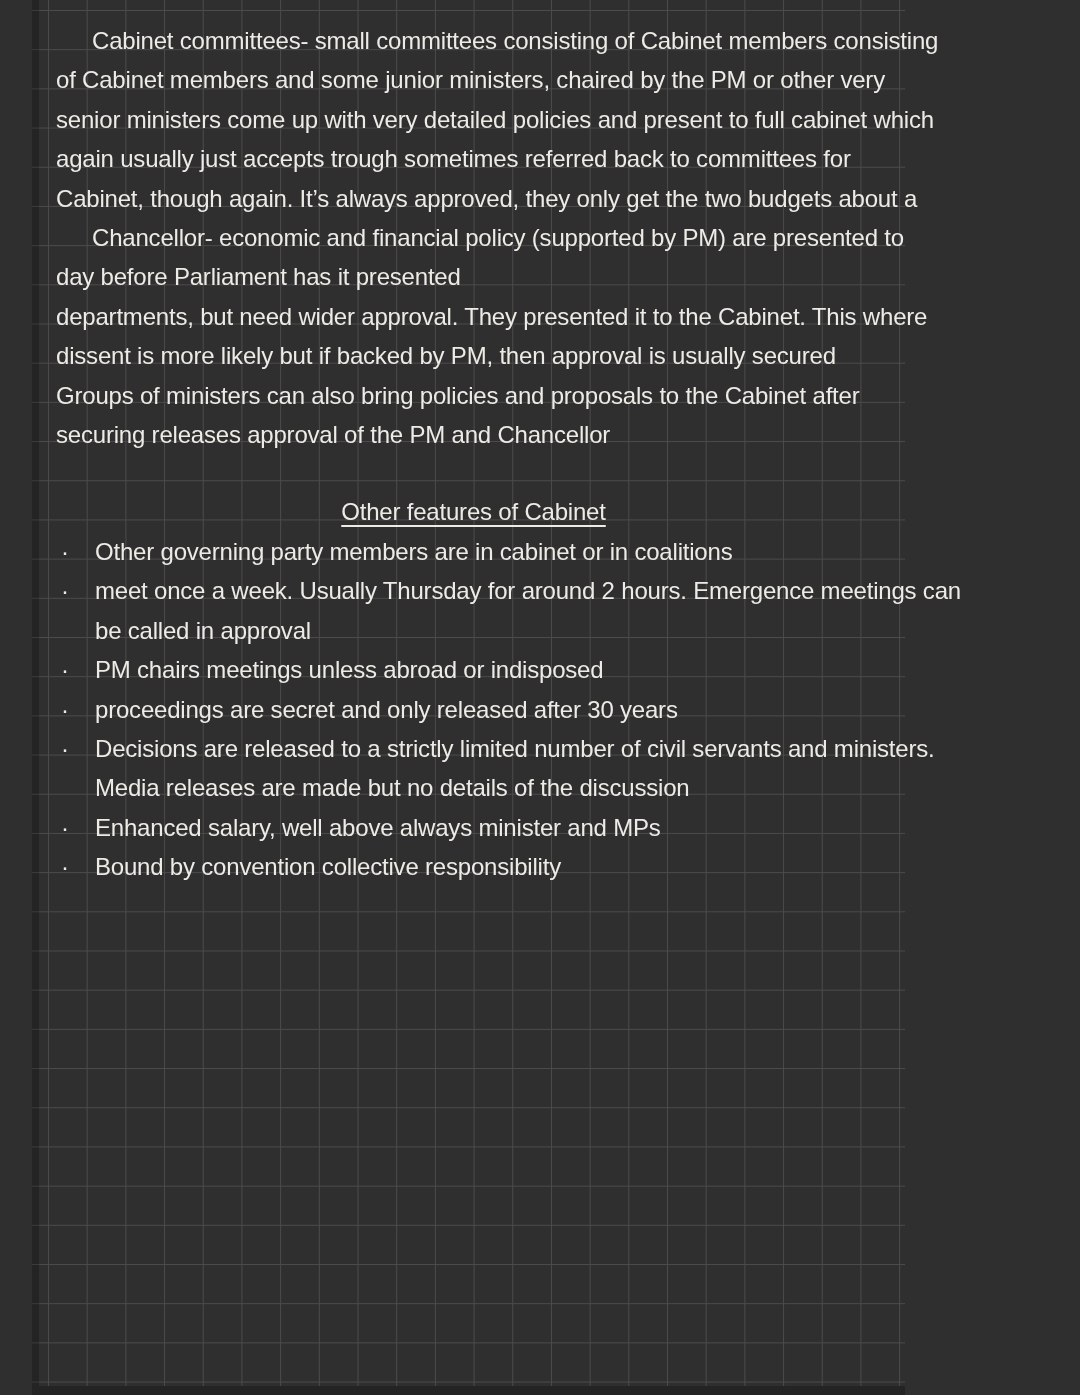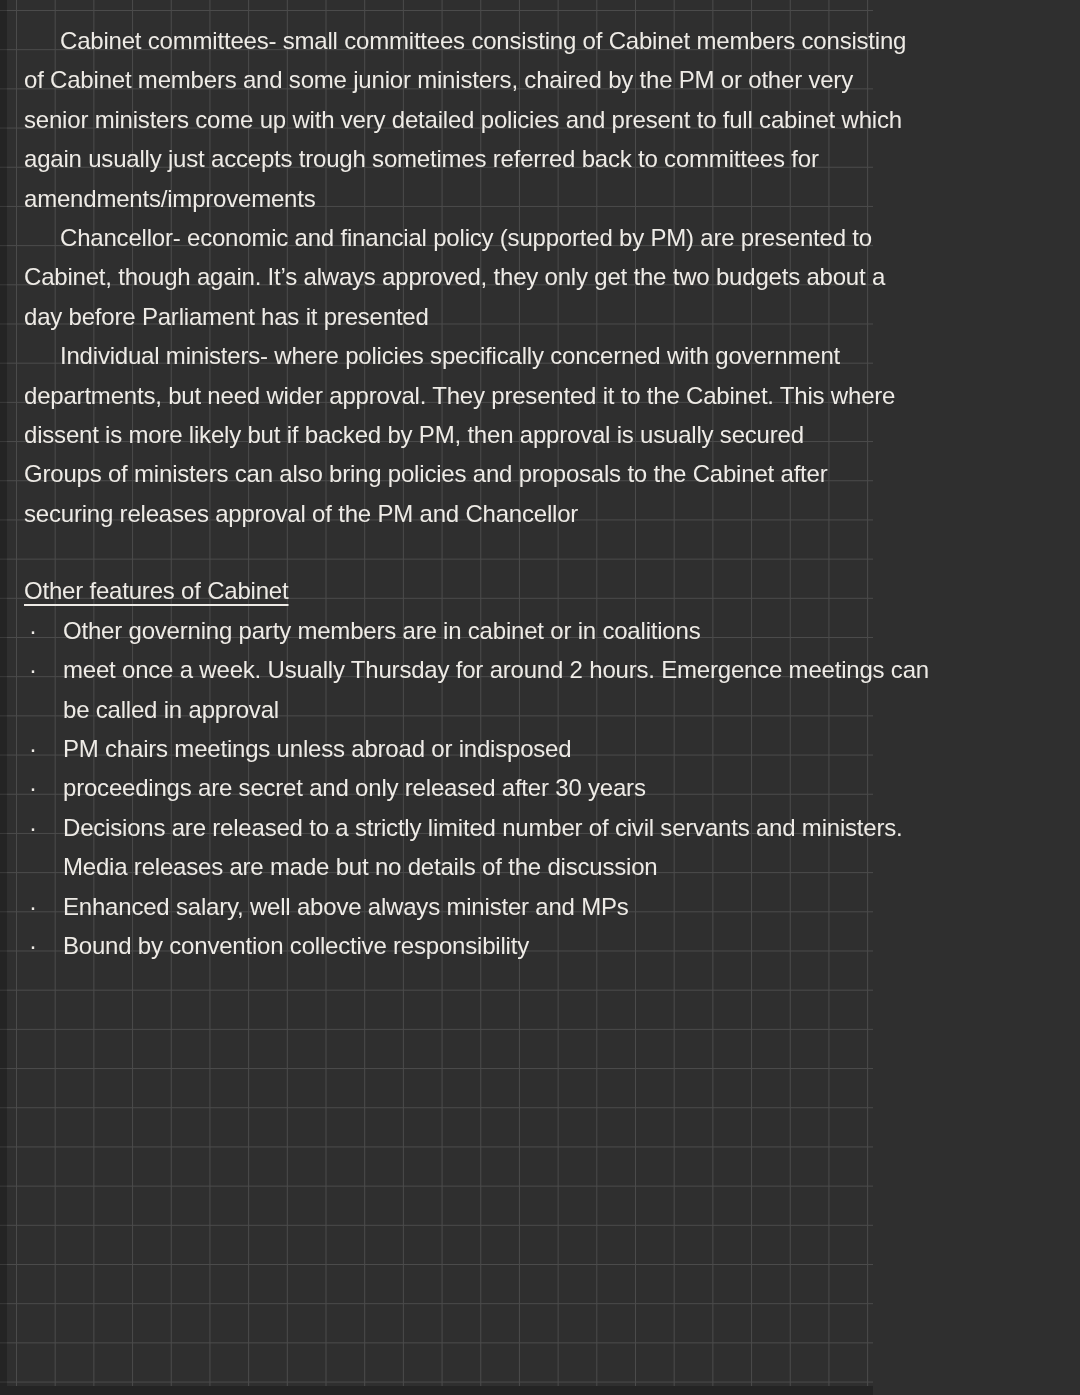--- a/index.html
+++ b/index.html
@@ -19,20 +19,21 @@
   .page {
     position: relative;
     width: 873px;
     height: 1395px;
     background-color: var(--bg);
     background-image:
       linear-gradient(to right, var(--grid) 1px, transparent 1px),
       linear-gradient(to bottom, var(--grid) 1px, transparent 1px);
     background-size: 38.7px 39.2px;
     background-position: 16px 10px;
+    margin-left: 32px;
   }
   
   .page-bottom-edge {
     position: absolute;
     left: 0; right: 0; bottom: 0;
     height: 9px;
     background: #242424;
   }
   
   .page-left-edge {
@@ -55,20 +56,21 @@
     white-space: nowrap;
   }
   .line.indent {
     text-indent: 36px;
   }
   .heading {
     margin-top: 38px;
     text-decoration: underline;
     text-underline-offset: 5px;
     white-space: nowrap;
+    text-align: center;
   }
   .bullet-item {
     display: flex;
     align-items: flex-start;
   }
   .marker {
     flex: 0 0 39px;
     padding-left: 5px;
   }
   .bullet-text {
@@ -79,25 +81,23 @@
 </head>
 <body>
 
 <div class="page">
   <div class="content">
     <div>
         <div class="line indent">Cabinet committees- small committees consisting of Cabinet members consisting</div>
         <div class="line">of Cabinet members and some junior ministers, chaired by the PM or other very</div>
         <div class="line">senior ministers come up with very detailed policies and present to full cabinet which</div>
         <div class="line">again usually just accepts trough sometimes referred back to committees for</div>
-        <div class="line">amendments/improvements</div>
+        <div class="line">Cabinet, though again. It’s always approved, they only get the two budgets about a</div>
         <div class="line indent">Chancellor- economic and financial policy (supported by PM) are presented to</div>
-        <div class="line">Cabinet, though again. It’s always approved, they only get the two budgets about a</div>
         <div class="line">day before Parliament has it presented</div>
-        <div class="line indent">Individual ministers- where policies specifically concerned with government</div>
         <div class="line">departments, but need wider approval. They presented it to the Cabinet. This where</div>
         <div class="line">dissent is more likely but if backed by PM, then approval is usually secured</div>
         <div class="line">Groups of ministers can also bring policies and proposals to the Cabinet after</div>
         <div class="line">securing releases approval of the PM and Chancellor</div>
       </div>
     <div class="heading">Other features of Cabinet</div>
     <div>
         <div class="bullet-item">
           <span class="marker">·</span>
           <div class="bullet-text">

